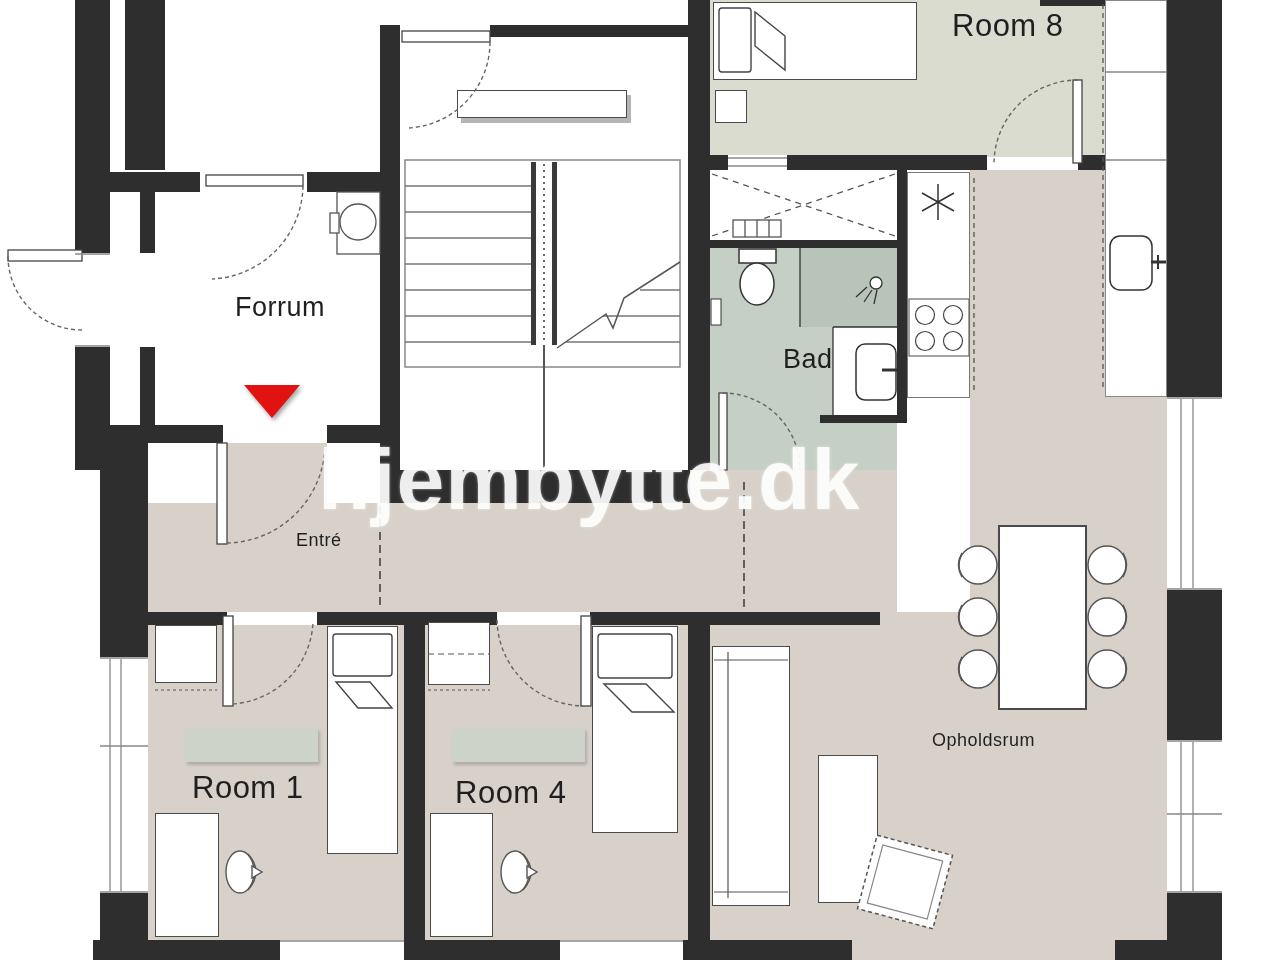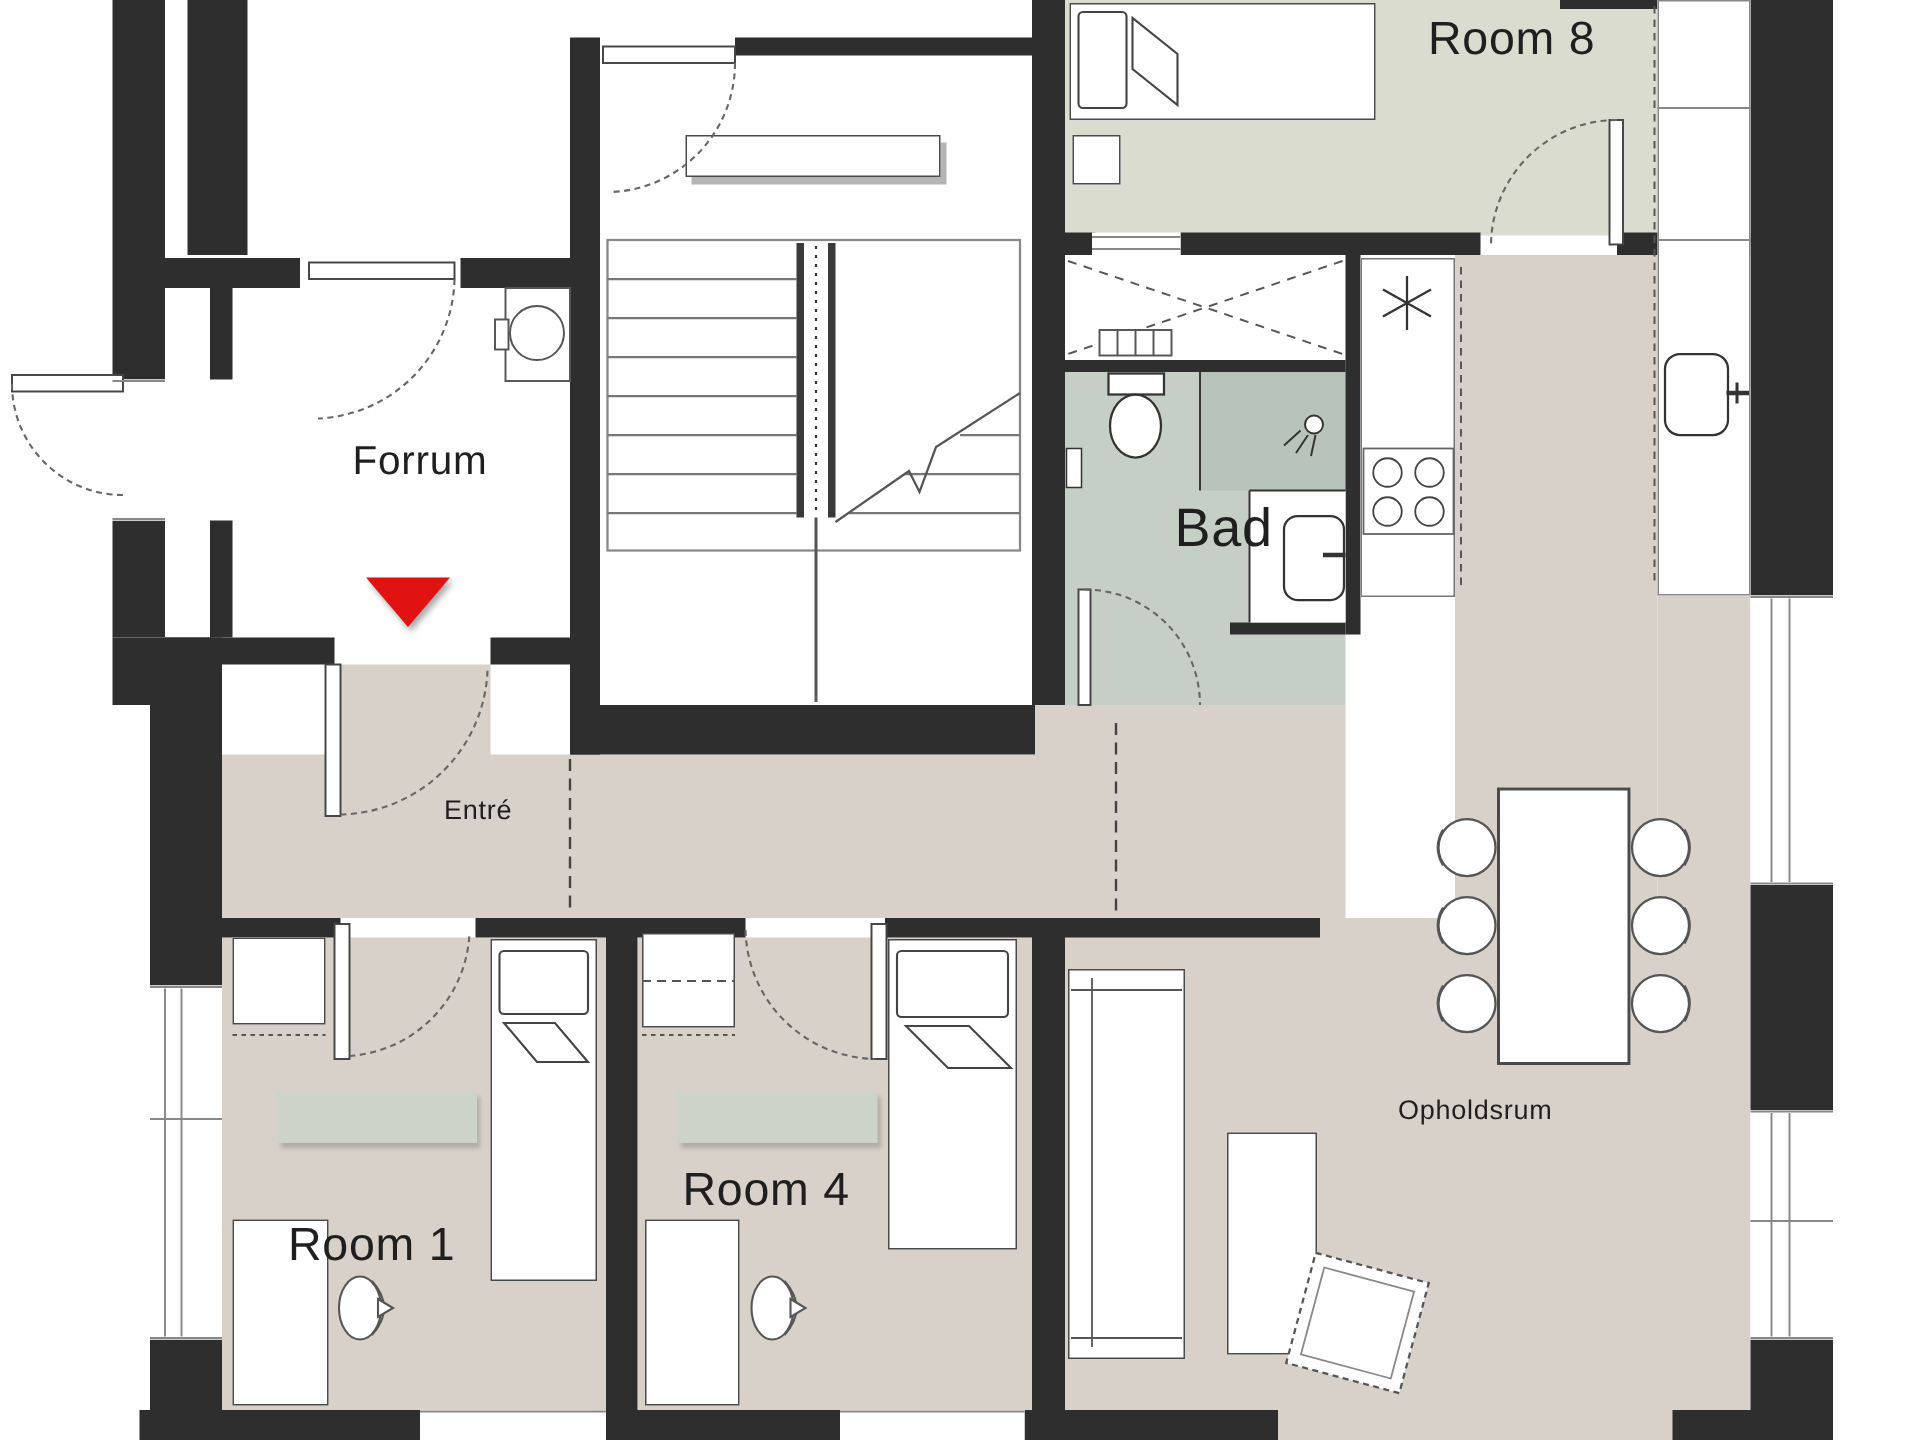--- a/index.html
+++ b/index.html
@@ -247,20 +247,21 @@
       <path d="M1181 399 V588 M1193 399 V588 M1167 398 H1222 M1167 589 H1222"></path>
       <path d="M1181 742 V891 M1193 742 V891 M1167 741 H1222 M1167 892 H1222 M1167 814 H1222"></path>
       <path d="M75 254 H110 M75 346 H110"></path>
       <path d="M280 941 H404 M560 941 H683"></path>
       <path d="M728 158 H787 M728 166 H787"></path>
     </g>
   </svg>
 
   <div class="label" style="left:952px;top:8px;font-size:31px">Room 8</div>
   <div class="label" style="left:235px;top:292px;font-size:27px">Forrum</div>
-  <div class="label" style="left:783px;top:331px;font-size:36px">Bad</div>
+  <div class="label" style="left:783px;top:344px;font-size:27px">Bad</div>
   <div class="label" style="left:296px;top:530px;font-size:18px">Entré</div>
-  <div class="label" style="left:192px;top:812px;font-size:31px">Room 1</div>
+  <div class="label" style="left:192px;top:770px;font-size:31px">Room 1</div>
   <div class="label" style="left:455px;top:775px;font-size:31px">Room 4</div>
   <div class="label" style="left:932px;top:730px;font-size:18px">Opholdsrum</div>
 
+  <div class="watermark">hjembytte.dk</div>
 
 </div>
 
 </body></html>

